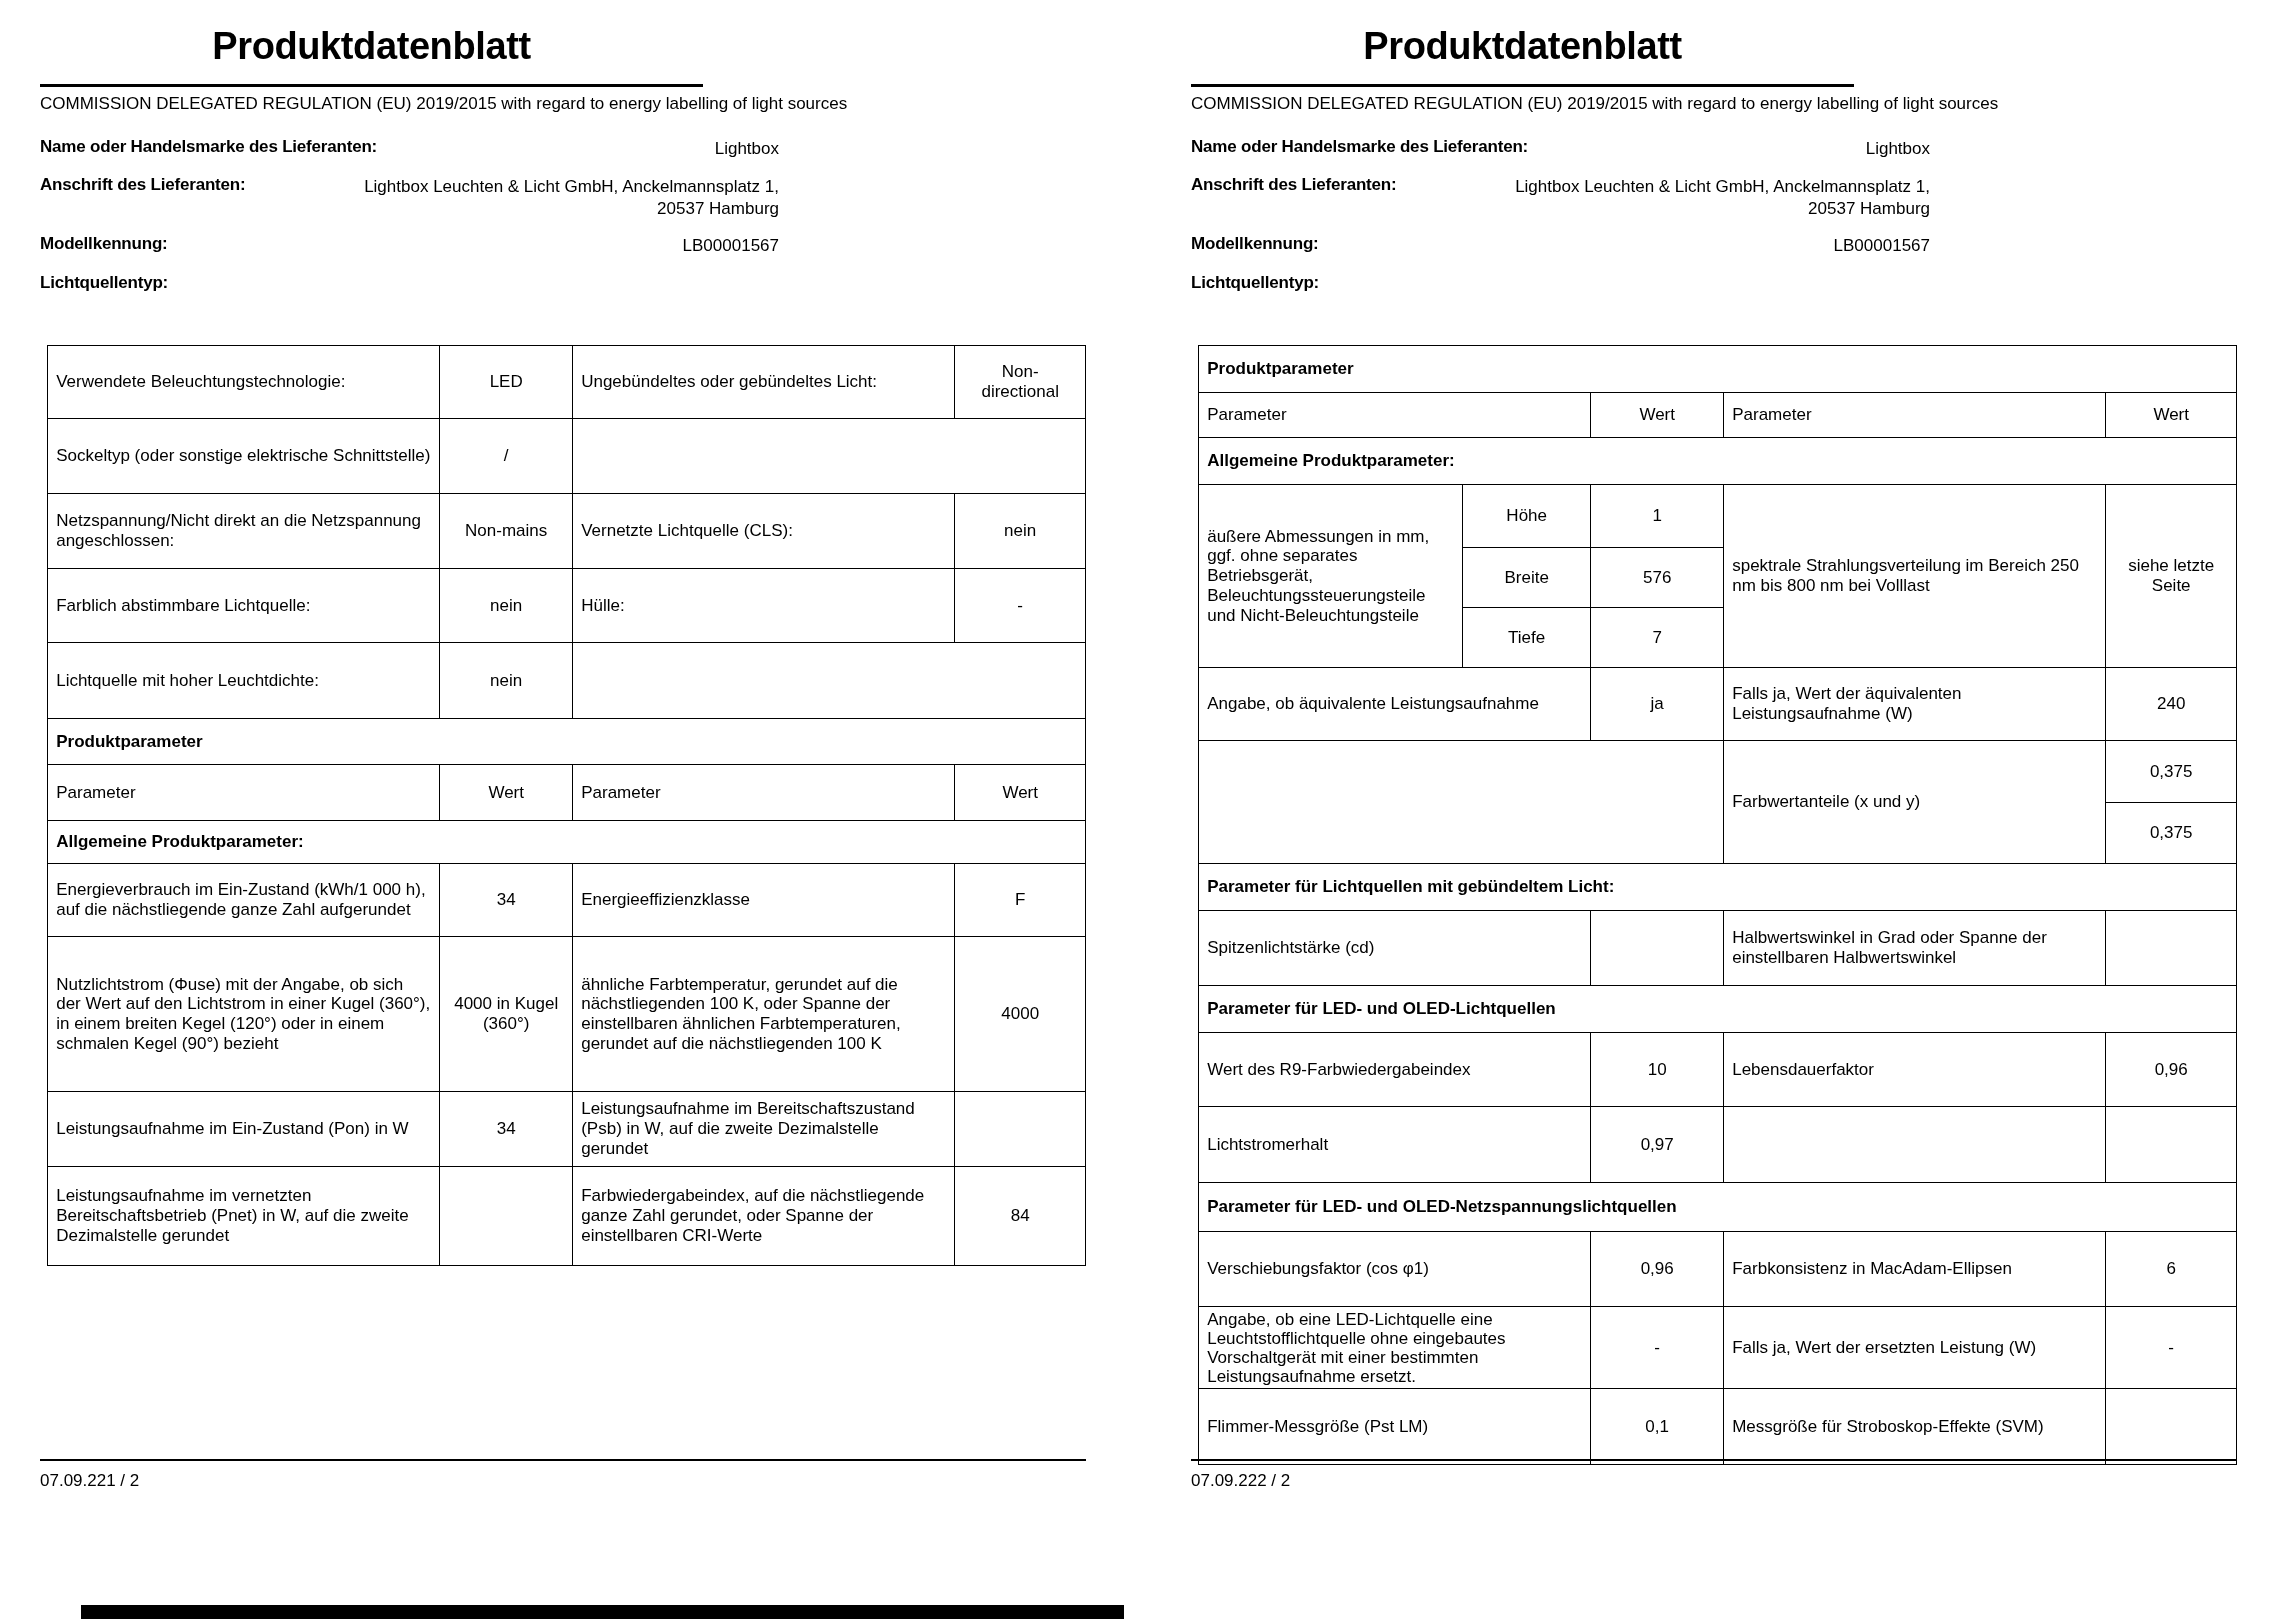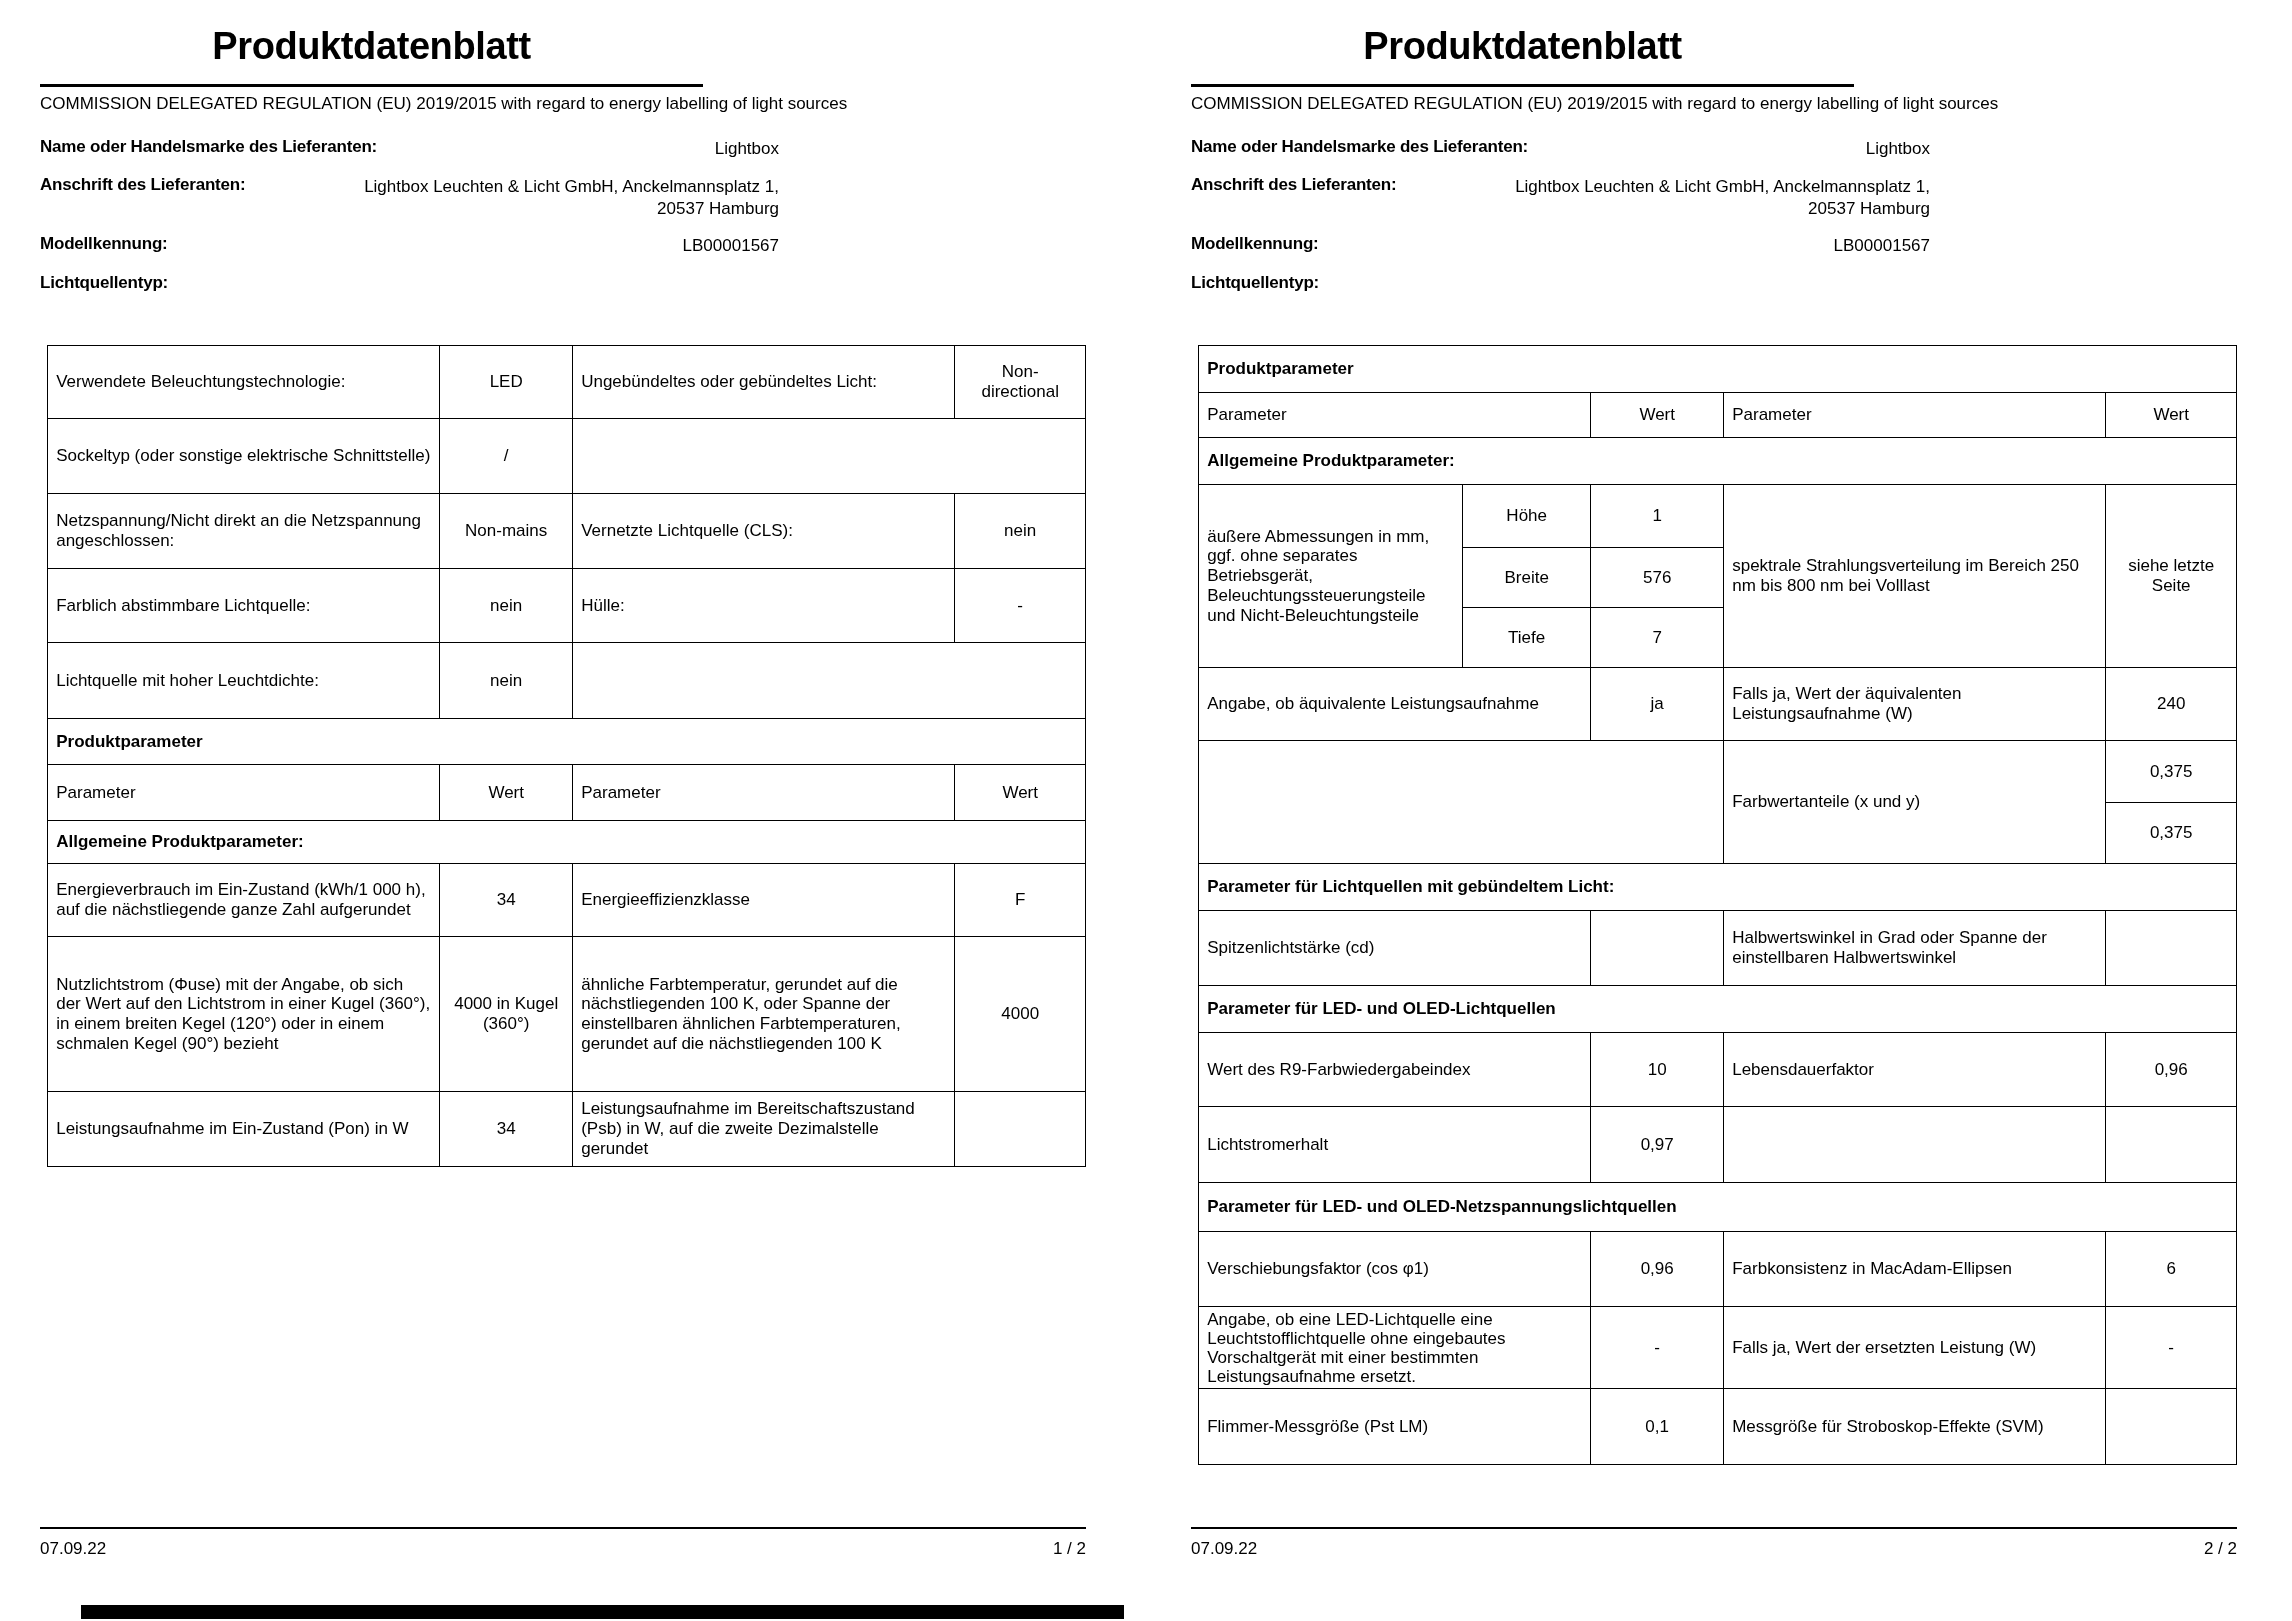--- a/index.html
+++ b/index.html
@@ -23,22 +23,22 @@
   .fld-model { top:209px; }
   .fld-type  { top:248px; }
   .fld .lab { font-weight:bold; font-size:17px; letter-spacing:-0.2px;margin-top:10px; }
   .fld .val { position:absolute; left:309px; top:0.9px; font-size:17px; line-height:22.4px; width:430px;text-align:right; }
 
   table.ptbl { position:absolute; top:320px; left:7.2px; border-collapse:collapse; table-layout:fixed; }
   table.ptbl td { border:1.8px solid #000; font-size:17px; line-height:19.7px; vertical-align:middle; padding:3.6px 8px; overflow:hidden; }
   td.cv { text-align:center; padding:3.6px 2.7px; }
   td.sec { font-weight:bold; }
 
-  .footer { position:absolute; top:1502px; left:0; width:1046px; border-top:2.7px solid #000;
-            display:flex; justify-content:space-between; padding-top:9.9px; font-size:17px; }
+  .footer { position:absolute; top:1434px; left:0; width:1046px; border-top:2.7px solid #000;
+            display:flex; justify-content:flex-start; padding-top:9.9px; font-size:17px; }
 
   .scan-bar { position:absolute; left:81px; top:1605px; width:1043px; height:14.3px; background:#000; }
 </style>
 </head>
 <body>
 
 <div class="page" id="pg1">
   <div class="title-block">
     <div class="doc-title">Produktdatenblatt</div>
   </div>
@@ -122,20 +122,26 @@
       <td class="cv">4000 in Kugel (360°)</td>
       <td>ähnliche Farbtemperatur, gerundet auf die nächstliegenden 100 K, oder Spanne der einstellbaren ähnlichen Farbtemperaturen, gerundet auf die nächstliegenden 100 K</td>
       <td class="cv">4000</td>
     </tr>
     <tr style="height:75px">
       <td>Leistungsaufnahme im Ein-Zustand (Pon) in W</td>
       <td class="cv">34</td>
       <td>Leistungsaufnahme im Bereitschaftszustand (Psb) in W, auf die zweite Dezimalstelle gerundet</td>
       <td class="cv"></td>
     </tr>
+    <tr style="height:99px">
+      <td>Leistungsaufnahme im vernetzten Bereitschaftsbetrieb (Pnet) in W, auf die zweite Dezimalstelle gerundet</td>
+      <td class="cv"></td>
+      <td>Farbwiedergabeindex, auf die nächstliegende ganze Zahl gerundet, oder Spanne der einstellbaren CRI-Werte</td>
+      <td class="cv">84</td>
+    </tr>
   </tbody>
     </table>
 
   <div class="footer">
     <span>07.09.22</span>
     <span>1 / 2</span>
   </div>
 </div>
 
 <div class="page" id="pg2">

